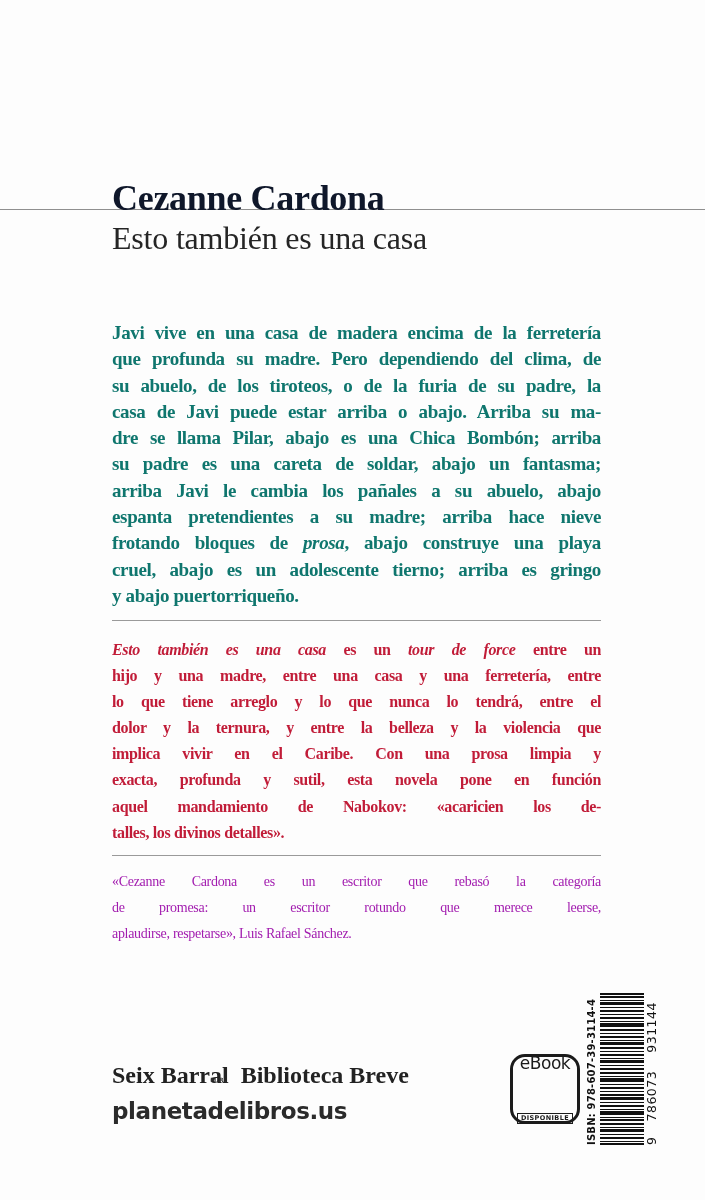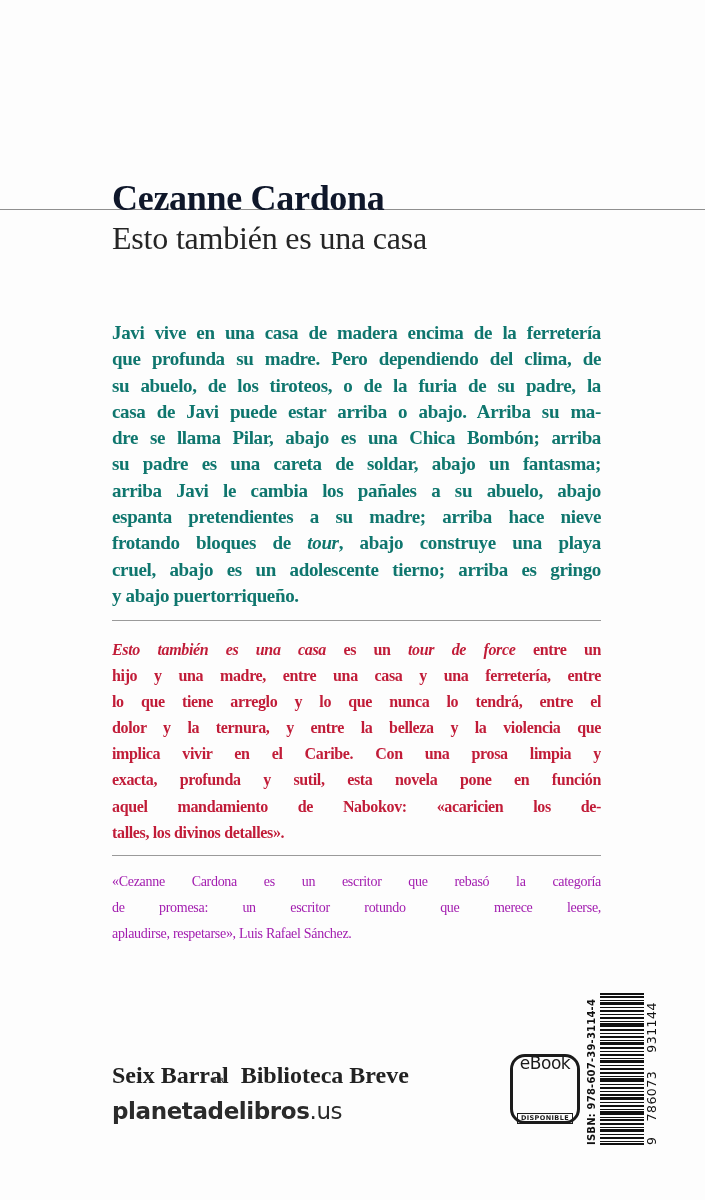--- a/index.html
+++ b/index.html
@@ -32,21 +32,21 @@
   
   .imprint-row{left:112px;top:1060px;font-size:24px;line-height:30px;color:#222;white-space:nowrap;}
   .imprint{font-weight:bold;position:relative;}
   .trademark{
     position:absolute;right:2px;bottom:-7px;
     font-family:"DejaVu Sans",sans-serif;font-size:6px;font-weight:bold;letter-spacing:0.3px;color:#333;
   }
   .collection{font-weight:bold;margin-left:12px;}
   .site{left:112px;top:1096px;font-family:"DejaVu Sans",sans-serif;font-size:23px;line-height:30px;color:#2b2b2b;letter-spacing:-0.4px;}
   .site .b{font-weight:bold;}
-  .site .tld{font-weight:normal;}
+  .site .tld{font-weight:bold;}
   
   .ebook-badge{
     left:510px;top:1054px;width:70px;height:70px;box-sizing:border-box;
     border:3px solid #1b1b1b;border-radius:15px;background:#fdfdfd;
     display:flex;flex-direction:column;align-items:center;justify-content:center;gap:2px;
   }
   .ebook-label{font-family:"DejaVu Sans",sans-serif;font-size:17px;font-weight:normal;color:#1b1b1b;letter-spacing:-0.5px;line-height:18px;}
   .ebook-sub{
     font-family:"DejaVu Sans",sans-serif;font-size:6.5px;font-weight:bold;color:#1b1b1b;
     border:1px solid #1b1b1b;padding:1px 3px;letter-spacing:0.4px;line-height:7px;margin-top:39px;
@@ -76,21 +76,21 @@
 
   <div class="abs col synopsis">
       <div class="tline">Javi vive en una casa de madera encima de la ferretería</div>
       <div class="tline">que profunda su madre. Pero dependiendo del clima, de</div>
       <div class="tline">su abuelo, de los tiroteos, o de la furia de su padre, la</div>
       <div class="tline">casa de Javi puede estar arriba o abajo. Arriba su ma-</div>
       <div class="tline">dre se llama Pilar, abajo es una Chica Bombón; arriba</div>
       <div class="tline">su padre es una careta de soldar, abajo un fantasma;</div>
       <div class="tline">arriba Javi le cambia los pañales a su abuelo, abajo</div>
       <div class="tline">espanta pretendientes a su madre; arriba hace nieve</div>
-      <div class="tline">frotando bloques de <em>tour</em>, abajo construye una playa</div>
+      <div class="tline">frotando bloques de <em>prosa</em>, abajo construye una playa</div>
       <div class="tline">cruel, abajo es un adolescente tierno; arriba es gringo</div>
       <div class="tline">y abajo puertorriqueño.</div>
     </div>
 
   <div class="abs sect-rule rule-1"></div>
 
   <div class="abs col promo">
       <div class="tline"><em>Esto también es una casa</em> es un <em>tour de force</em> entre un</div>
       <div class="tline">hijo y una madre, entre una casa y una ferretería, entre</div>
       <div class="tline">lo que tiene arreglo y lo que nunca lo tendrá, entre el</div>

